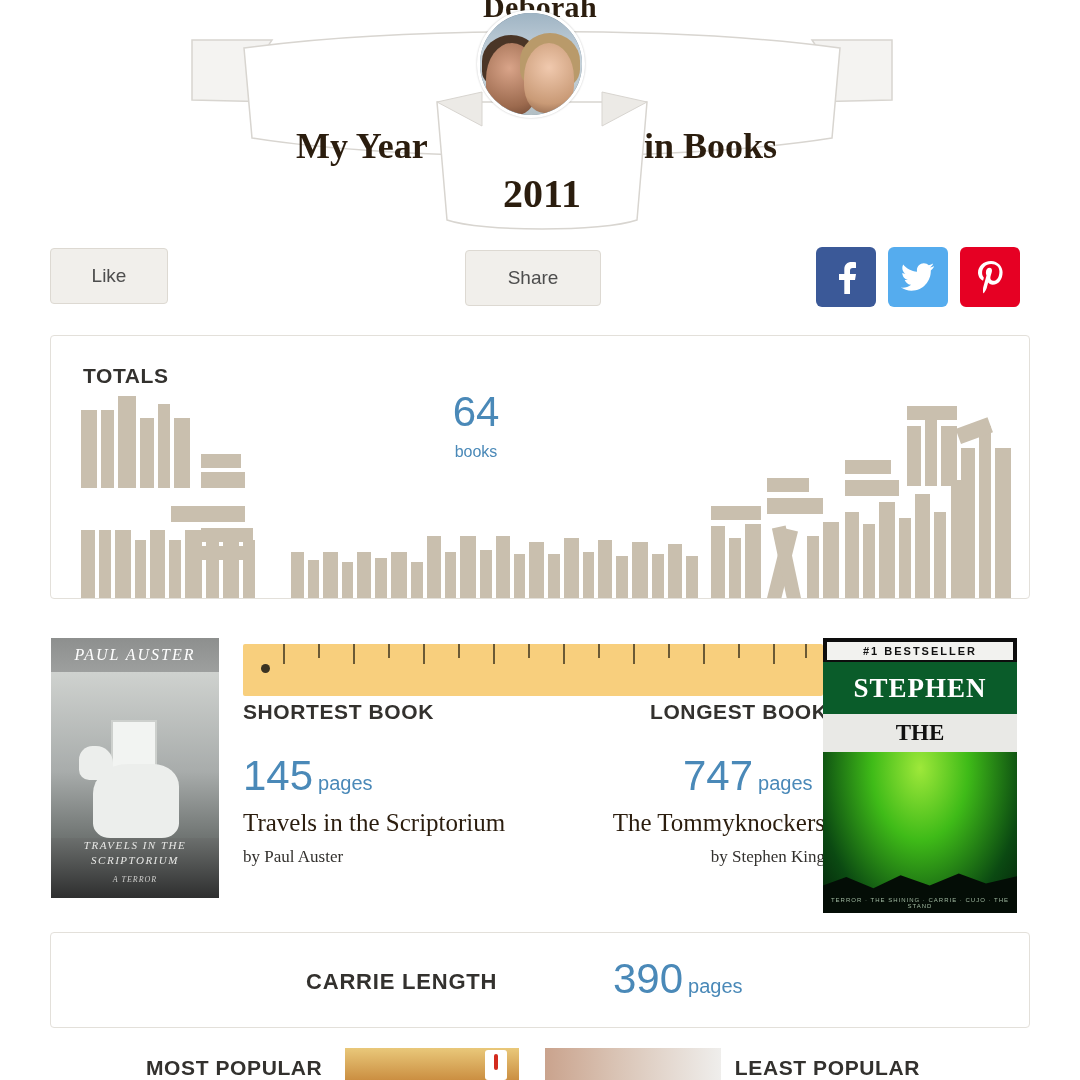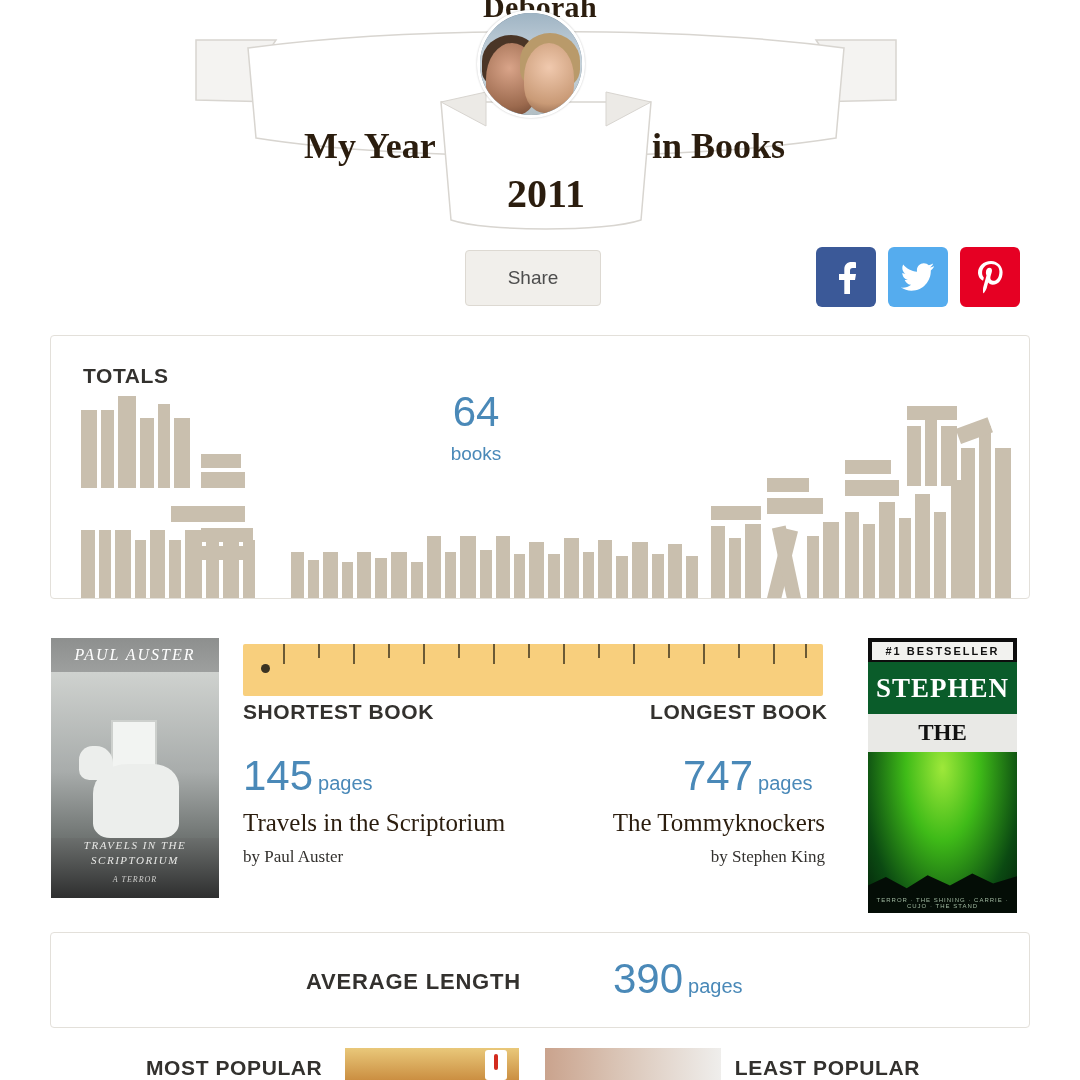--- a/index.html
+++ b/index.html
@@ -27,21 +27,21 @@
     text-align: center;
     font-family: "Liberation Serif", serif;
     font-weight: bold;
     font-size: 30px;
     color: #2b1d0e;
     letter-spacing: 0.3px;
   }
   .ribbon-wrap {
     position: absolute;
     top: 30px;
-    left: 12px;
+    left: 4px;
     right: 0;
     height: 200px;
   }
   .ribbon-svg { display: block; margin: 0 auto; }
   .ribbon-text-left,
   .ribbon-text-right,
   .ribbon-year {
     position: absolute;
     font-family: "Liberation Serif", serif;
     font-weight: bold;
@@ -170,21 +170,21 @@
     text-align: center;
   }
   .stat .num {
     font-size: 42px;
     color: #4a89b8;
     line-height: 1;
   }
   .stat .unit {
     display:block;
     margin-top: 10px;
-    font-size: 19px;
+    font-size: 16px;
     color: #4a89b8;
   }
   .stat-books { left: 355px; top: 55px; width: 140px; }
   .stat-pages { left: 540px; top: 55px; width: 220px; }
 
   .shelf { position: absolute; left: 0; bottom: 0; width: 980px; height: 230px; }
   .bk { position: absolute; background: #c9bfae; bottom: 40px; }
 
   
   .sl-section {
@@ -284,21 +284,21 @@
     display: block;
     font-size: 17px;
     margin-top: 4px;
     color: #33312e;
     font-family: "Liberation Serif", serif;
   }
 
   .cover-right {
     position: absolute;
     right: 63px; top: 8px;
-    width: 149px; height: 275px;
+    width: 194px; height: 275px;
     background: #0d0d0d;
     overflow: hidden;
   }
   .cover-right .bestseller {
     position: absolute; top: 4px; left: 4px; right: 4px; height: 18px;
     background: #f2f2ef; color: #111;
     font-size: 11px; font-weight: bold; letter-spacing: 2px;
     text-align: center; line-height: 18px;
   }
   .cover-right .king {
@@ -400,20 +400,21 @@
   <div class="avatar">
     <div class="sky"></div>
     <div class="hair1"></div>
     <div class="face1"></div>
     <div class="hair2"></div>
     <div class="face2"></div>
   </div>
 </div>
 
 <div class="social-bar">
+  <div class="btn-like">Like</div>
   <div class="btn-share">Share</div>
 
   <div class="social-icons">
     <div class="sicon sicon-fb">
       <svg width="30" height="34" viewBox="0 0 30 34">
         <path d="M19 34 V20 h5 l1-6 h-6 v-3.2c0-1.7.5-2.8 2.9-2.8H25V2.2C24.4 2.1 22.6 2 20.6 2 16.3 2 13.3 4.6 13.3 9.4V14H8v6h5.3v14z" fill="#ffffff"></path>
       </svg>
     </div>
     <div class="sicon sicon-tw">
       <svg width="34" height="30" viewBox="0 0 34 30">
@@ -573,21 +574,21 @@
     <div class="king">STEPHEN KING</div>
     <div class="tk">THE TOMMYKNOCKERS</div>
     <div class="art">
       <div class="ridge"></div>
       <div class="credits">TERROR · THE SHINING · CARRIE · CUJO · THE STAND</div>
     </div>
   </div>
 </div>
 
 <div class="panel avg-panel">
-  <div class="avg-label">AVERAGE LENGTH</div>
+  <div class="avg-label">CARRIE LENGTH</div>
   <div class="avg-num">
     <span>390</span><span class="pg">pages</span>
   </div>
 </div>
 
 <div class="popular-row">
   <div class="pop-label pop-most">MOST POPULAR</div>
   <div class="pop-label pop-least">LEAST POPULAR</div>
   <div class="pop-cover-1">
     <div class="mark"></div>

